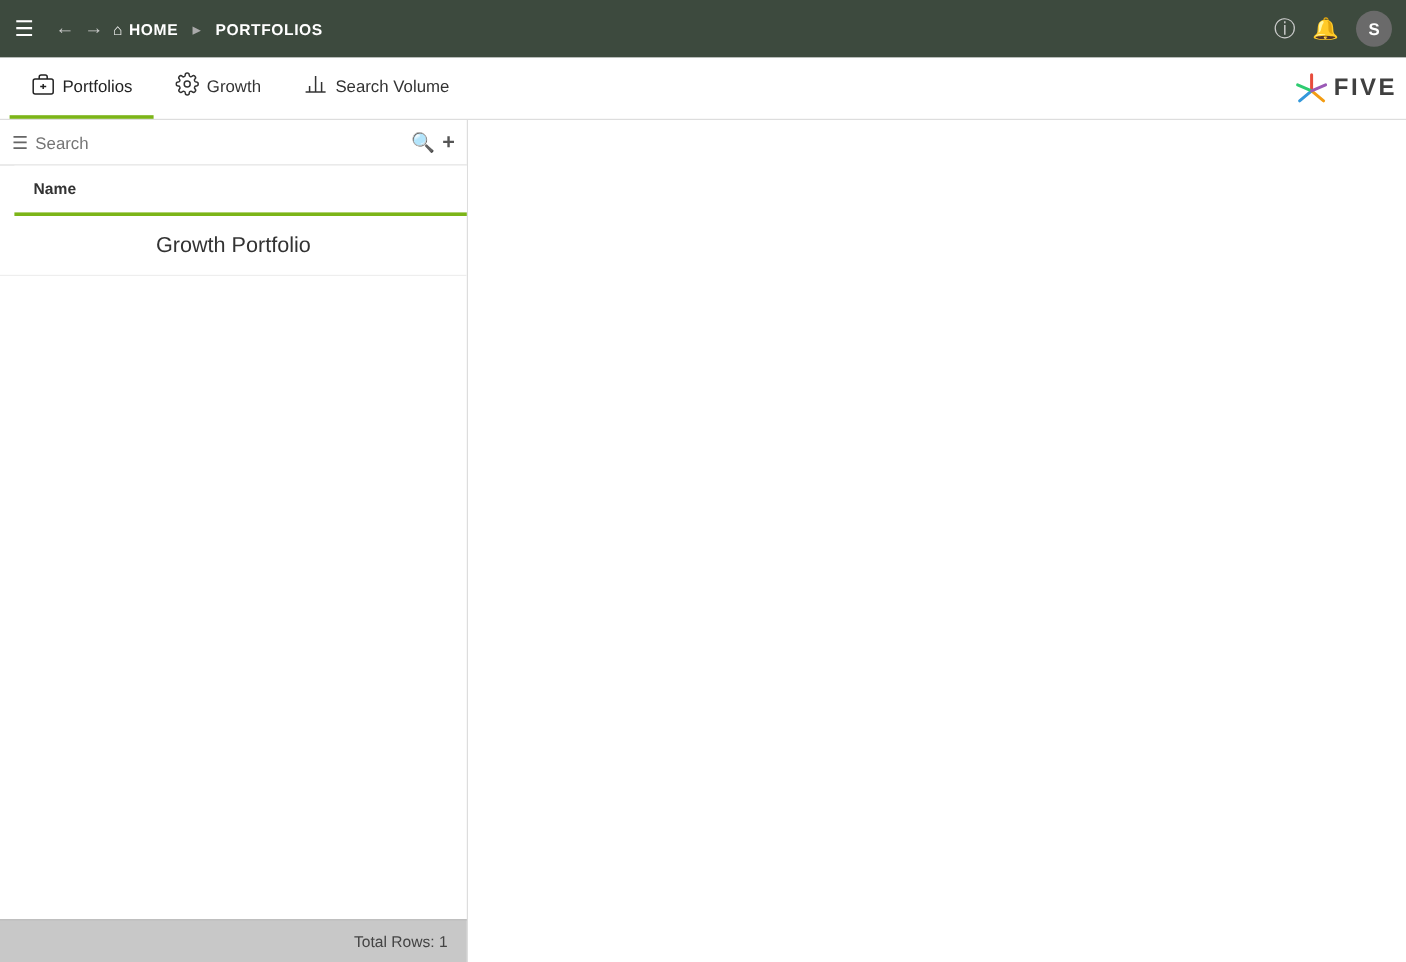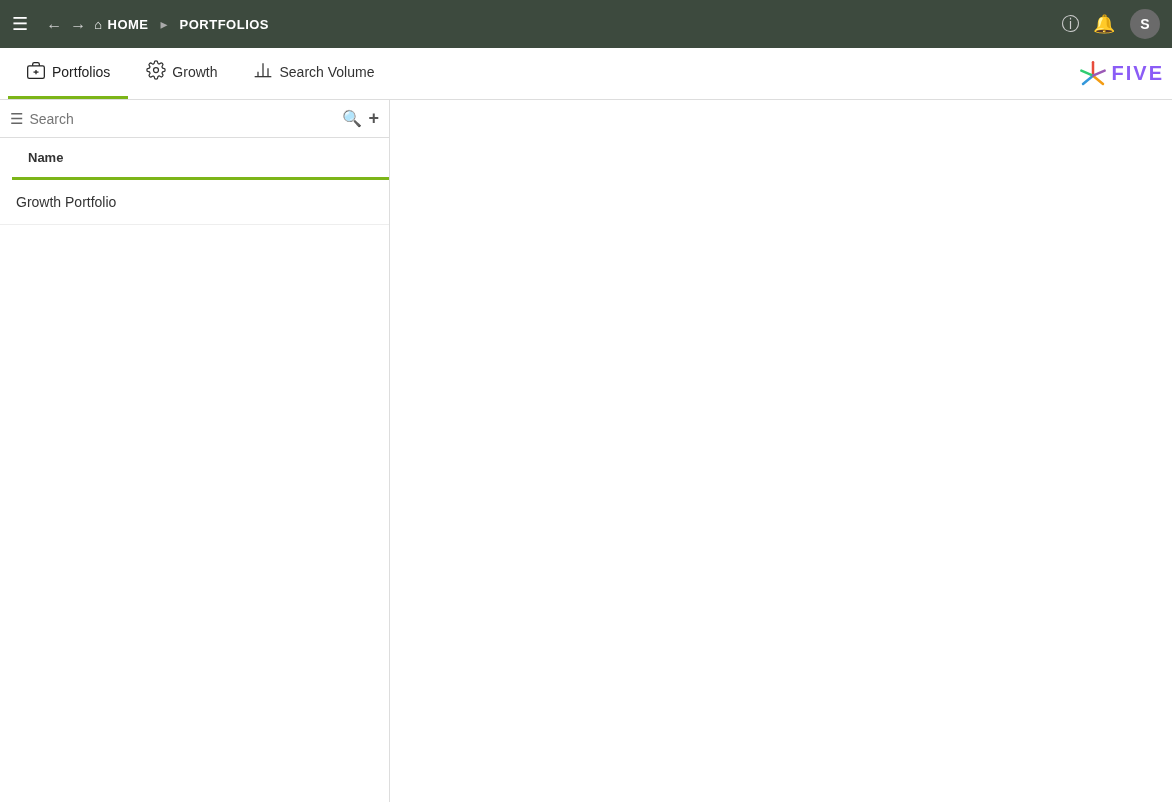--- a/index.html
+++ b/index.html
@@ -160,23 +160,24 @@
     }
 
     
     .table-body {
       flex: 1;
       overflow-y: auto;
     }
     .table-row {
       padding: 14px 16px;
       border-bottom: 1px solid #eee;
-      font-size: 14px;
+      font-size: 18px;
       color: #333;
       cursor: pointer;
+      text-align: center;
     }
 
     
     .left-panel-footer {
       background: #c8c8c8;
       padding: 10px 16px;
       font-size: 13px;
       color: #444;
       text-align: right;
       border-top: 1px solid #bbb;
@@ -262,21 +263,21 @@
   <div class="logo-area">
     <div class="five-logo">
 
       <svg width="36" height="36" viewBox="0 0 36 36">
         <line x1="18" y1="4" x2="18" y2="20" stroke="#e74c3c" stroke-width="3" stroke-linecap="round"></line>
         <line x1="18" y1="20" x2="6" y2="30" stroke="#3498db" stroke-width="3" stroke-linecap="round"></line>
         <line x1="18" y1="20" x2="30" y2="30" stroke="#f39c12" stroke-width="3" stroke-linecap="round"></line>
         <line x1="4" y1="14" x2="18" y2="20" stroke="#2ecc71" stroke-width="3" stroke-linecap="round"></line>
         <line x1="32" y1="14" x2="18" y2="20" stroke="#9b59b6" stroke-width="3" stroke-linecap="round"></line>
       </svg>
-      <span style="font-size:20px; font-weight:bold; color:#8b5cf6; letter-spacing:2px;">FIVE</span>
+      <span style="font-size:20px; font-weight:bold; color:#404040; letter-spacing:2px;">FIVE</span>
     </div>
   </div>
 </div>
 
 <div class="main-content">
 
   <div class="left-panel">
 
     <div class="search-bar">
       <span class="filter-icon">☰</span>
@@ -288,17 +289,20 @@
     <div class="table-header">
       <span>Name</span>
     </div>
 
     <div class="table-body">
       <div class="table-row">
         <span>Growth Portfolio</span>
       </div>
     </div>
 
+    <div class="left-panel-footer">
+      <span>Total Rows: 1</span>
+    </div>
   </div>
 
   <div class="right-panel"></div>
 
 </div>
 
 </body></html>

